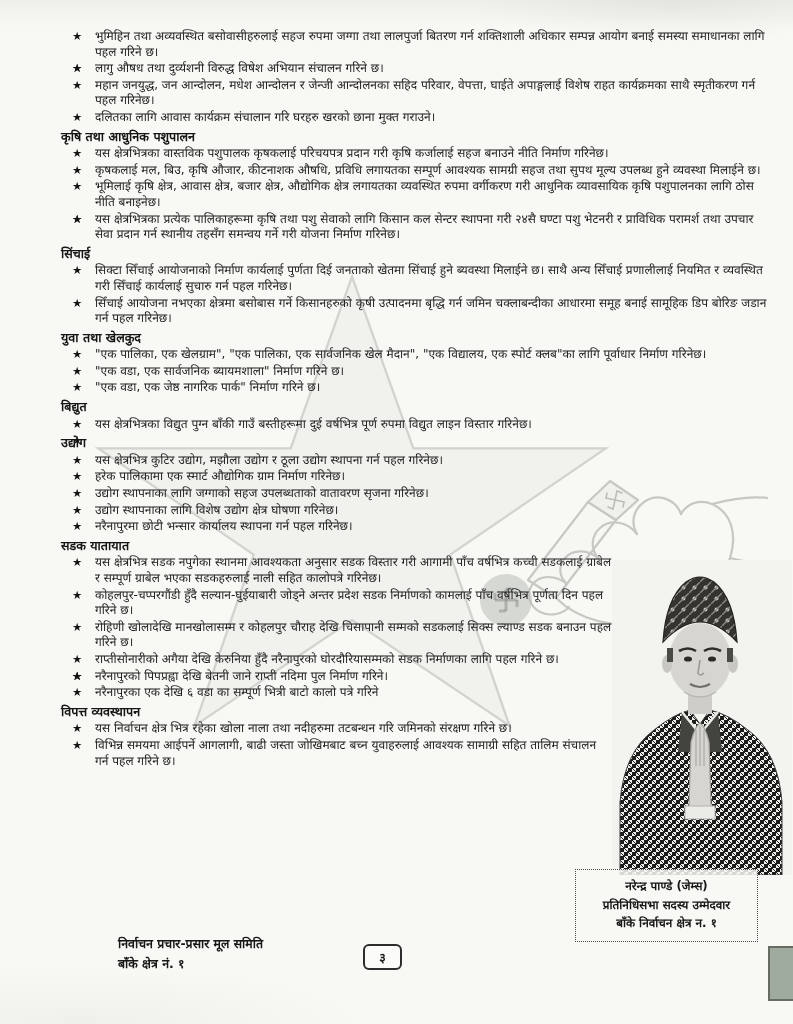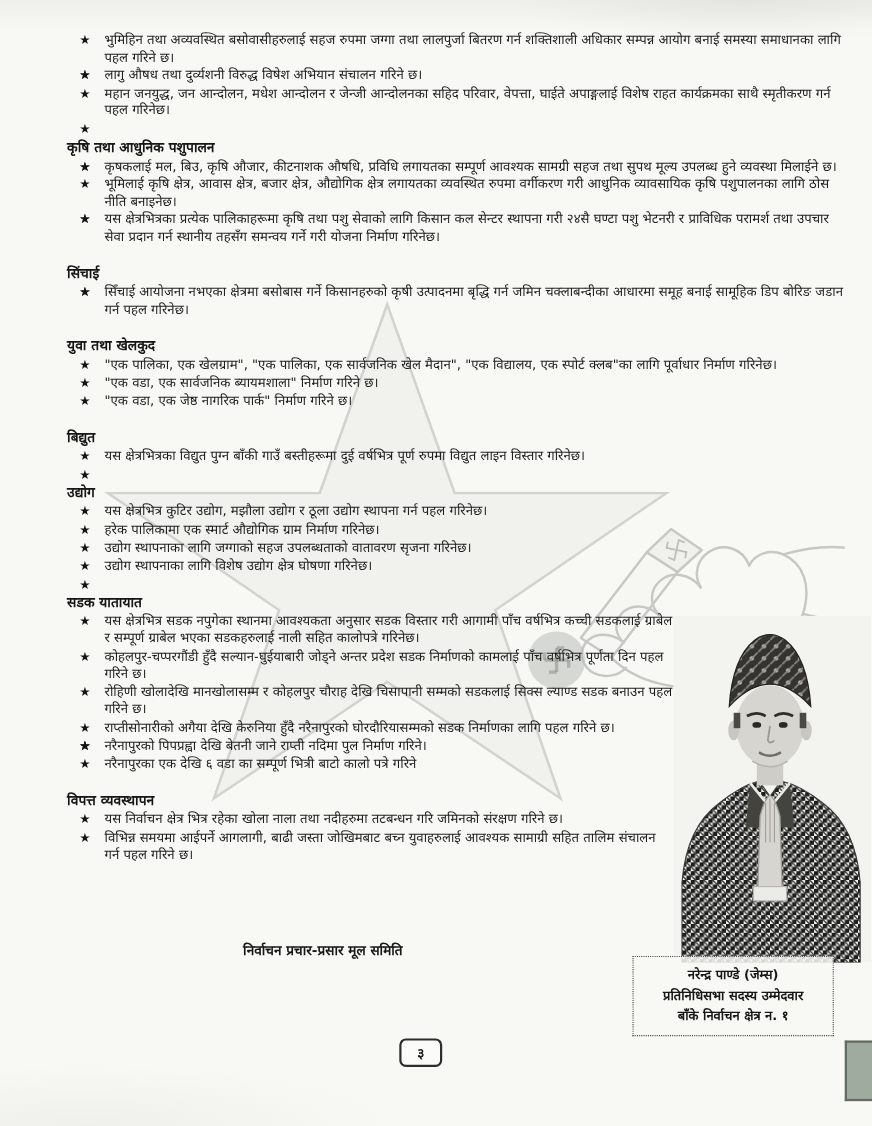--- a/index.html
+++ b/index.html
@@ -24,38 +24,38 @@
   .wm-stampcircle { left: 476px; top: 570px; }
   
   .photo { position: absolute; left: 612px; top: 560px; width: 180px; height: 315px; z-index: 1; }
   
   .content {
     position: absolute; left: 60px; top: 29px; width: 708px; z-index: 2;
     font-size: 12px; line-height: 15.6px;
   }
   .section-title {
     font-size: 12.6px; font-weight: bold; color:#161616;
-    margin: 17px 0 2px 1px;
+    margin: 3px 0 2px 1px;
   }
   ul.bullets { list-style: none; }
   ul.bullets li {
     position: relative;
     padding-left: 35px;
     margin-bottom: 1px;
     text-align: left;
   }
   ul.bullets li .star {
     position: absolute; left: 12px; top: 0px;
     font-size: 11.5px; color:#141414;
   }
   .narrow li { max-width: 552px; }
   
   .committee {
-    position: absolute; left: 118px; top: 854px; width: 248px; z-index: 2;
-    text-align: right; font-weight: bold; font-size: 12.4px; line-height: 19.5px; color:#171717;
+    position: absolute; left: 118px; top: 934px; width: 248px; z-index: 2;
+    text-align: left; font-weight: bold; font-size: 12.4px; line-height: 19.5px; color:#171717;
   }
   .candidate-box {
     position: absolute; left: 575px; top: 869px; width: 183px; z-index: 2;
     border: 1.5px dotted #4c4c4c;
     padding: 7px 3px 8px 3px;
     text-align: center; font-weight: bold; font-size: 11.8px; line-height: 18.5px; color:#171717;
     background: rgba(248,248,245,.85);
   }
   .page-num {
     position: absolute; left: 363px; top: 944px; width: 39px; height: 26px; z-index: 2;
@@ -158,38 +158,38 @@
     <rect x="73" y="246" width="30" height="13" fill="#ebebe7" stroke="#b5b3ad" stroke-width="1"></rect>
   </svg>
 
   <div class="content">
 
     <ul class="bullets">
       <li><span class="star">★</span><span>भुमिहिन तथा अव्यवस्थित बसोवासीहरुलाई सहज रुपमा जग्गा तथा लालपुर्जा बितरण गर्न शक्तिशाली अधिकार सम्पन्न आयोग बनाई समस्या समाधानका लागि पहल गरिने छ।</span></li>
       <li><span class="star">★</span></li>
       <li><span class="star">★</span><span>लागु औषध तथा दुर्व्यशनी विरुद्ध विषेश अभियान संचालन गरिने छ।</span></li>
       <li><span class="star">★</span><span>महान जनयुद्ध, जन आन्दोलन, मधेश आन्दोलन र जेन्जी आन्दोलनका सहिद परिवार, वेपत्ता, घाईते अपाङ्गलाई विशेष राहत कार्यक्रमका साथै स्मृतीकरण गर्न पहल गरिनेछ।</span></li>
-      <li><span class="star">★</span></li>
+      <li><span class="star">★</span><span>दलितका लागि आवास कार्यक्रम संचालान गरि घरहरु खरको छाना मुक्त गराउने।</span></li>
     </ul>
 
     <div>
       <div class="section-title">कृषि तथा आधुनिक पशुपालन</div>
       <ul class="bullets">
-        <li><span class="star">★</span></li>
+        <li><span class="star">★</span><span>यस क्षेत्रभित्रका वास्तविक पशुपालक कृषकलाई परिचयपत्र प्रदान गरी कृषि कर्जालाई सहज बनाउने नीति निर्माण गरिनेछ।</span></li>
         <li><span class="star">★</span><span>कृषकलाई मल, बिउ, कृषि औजार, कीटनाशक औषधि, प्रविधि लगायतका सम्पूर्ण आवश्यक सामग्री सहज तथा सुपथ मूल्य उपलब्ध हुने व्यवस्था मिलाईने छ।</span></li>
         <li><span class="star">★</span><span>भूमिलाई कृषि क्षेत्र, आवास क्षेत्र, बजार क्षेत्र, औद्योगिक क्षेत्र लगायतका व्यवस्थित रुपमा वर्गीकरण गरी आधुनिक व्यावसायिक कृषि पशुपालनका लागि ठोस नीति बनाइनेछ।</span></li>
         <li><span class="star">★</span></li>
         <li><span class="star">★</span><span>यस क्षेत्रभित्रका प्रत्येक पालिकाहरूमा कृषि तथा पशु सेवाको लागि किसान कल सेन्टर स्थापना गरी २४सै घण्टा पशु भेटनरी र प्राविधिक परामर्श तथा उपचार सेवा प्रदान गर्न स्थानीय तहसँग समन्वय गर्ने गरी योजना निर्माण गरिनेछ।</span></li>
       </ul>
     </div>
 
     <div>
       <div class="section-title">सिंचाई</div>
       <ul class="bullets">
-        <li><span class="star">★</span></li>
+        <li><span class="star">★</span><span>सिक्टा सिँचाई आयोजनाको निर्माण कार्यलाई पुर्णता दिई जनताको खेतमा सिंचाई हुने ब्यवस्था मिलाईने छ। साथै अन्य सिँचाई प्रणालीलाई नियमित र व्यवस्थित गरी सिँचाई कार्यलाई सुचारु गर्न पहल गरिनेछ।</span></li>
         <li><span class="star">★</span><span>सिँचाई आयोजना नभएका क्षेत्रमा बसोबास गर्ने किसानहरुको कृषी उत्पादनमा बृद्धि गर्न जमिन चक्लाबन्दीका आधारमा समूह बनाई सामूहिक डिप बोरिङ जडान गर्न पहल गरिनेछ।</span></li>
       </ul>
     </div>
 
     <div>
       <div class="section-title">युवा तथा खेलकुद</div>
       <ul class="bullets">
         <li><span class="star">★</span><span>"एक पालिका, एक खेलग्राम", "एक पालिका, एक सार्वजनिक खेल मैदान", "एक विद्यालय, एक स्पोर्ट क्लब"का लागि पूर्वाधार निर्माण गरिनेछ।</span></li>
         <li><span class="star">★</span><span>"एक वडा, एक सार्वजनिक ब्यायमशाला" निर्माण गरिने छ।</span></li>
         <li><span class="star">★</span><span>"एक वडा, एक जेष्ठ नागरिक पार्क" निर्माण गरिने छ।</span></li>
@@ -204,21 +204,21 @@
       </ul>
     </div>
 
     <div>
       <div class="section-title">उद्योग</div>
       <ul class="bullets">
         <li><span class="star">★</span><span>यस क्षेत्रभित्र कुटिर उद्योग, मझौला उद्योग र ठूला उद्योग स्थापना गर्न पहल गरिनेछ।</span></li>
         <li><span class="star">★</span><span>हरेक पालिकामा एक स्मार्ट औद्योगिक ग्राम निर्माण गरिनेछ।</span></li>
         <li><span class="star">★</span><span>उद्योग स्थापनाका लागि जग्गाको सहज उपलब्धताको वातावरण सृजना गरिनेछ।</span></li>
         <li><span class="star">★</span><span>उद्योग स्थापनाका लागि विशेष उद्योग क्षेत्र घोषणा गरिनेछ।</span></li>
-        <li><span class="star">★</span></li>
+        <li><span class="star">★</span><span>नरैनापुरमा छोटी भन्सार कार्यालय स्थापना गर्न पहल गरिनेछ।</span></li>
       </ul>
     </div>
 
     <div>
       <div class="section-title">सडक यातायात</div>
       <ul class="bullets narrow">
         <li><span class="star">★</span><span>यस क्षेत्रभित्र सडक नपुगेका स्थानमा आवश्यकता अनुसार सडक विस्तार गरी आगामी पाँच वर्षभित्र कच्ची सडकलाई ग्राबेल र सम्पूर्ण ग्राबेल भएका सडकहरुलाई नाली सहित कालोपत्रे गरिनेछ।</span></li>
         <li><span class="star">★</span><span>कोहलपुर-चप्परगौंडी हुँदै सल्यान-घुईयाबारी जोड्ने अन्तर प्रदेश सडक निर्माणको कामलाई पाँच वर्षभित्र पूर्णता दिन पहल गरिने छ।</span></li>
         <li><span class="star">★</span><span>रोहिणी खोलादेखि मानखोलासम्म र कोहलपुर चौराह देखि चिसापानी सम्मको सडकलाई सिक्स ल्याण्ड सडक बनाउन पहल गरिने छ।</span></li>
         <li><span class="star">★</span><span>राप्तीसोनारीको अगैया देखि केरुनिया हुँदै नरैनापुरको घोरदौरियासम्मको सडक निर्माणका लागि पहल गरिने छ।</span></li>
@@ -234,20 +234,21 @@
       <ul class="bullets narrow">
         <li><span class="star">★</span><span>यस निर्वाचन क्षेत्र भित्र रहेका खोला नाला तथा नदीहरुमा तटबन्धन गरि जमिनको संरक्षण गरिने छ।</span></li>
         <li><span class="star">★</span><span>विभिन्न समयमा आईपर्ने आगलागी, बाढी जस्ता जोखिमबाट बच्न युवाहरुलाई आवश्यक सामाग्री सहित तालिम संचालन गर्न पहल गरिने छ।</span></li>
       </ul>
     </div>
 
   </div>
 
   <div class="committee">
     <div>निर्वाचन प्रचार-प्रसार मूल समिति</div>
+    <div>बाँके क्षेत्र नं. १</div>
   </div>
 
   <div class="candidate-box">
     <div>नरेन्द्र पाण्डे (जेम्स)</div>
     <div>प्रतिनिधिसभा सदस्य उम्मेदवार</div>
     <div>बाँके निर्वाचन क्षेत्र न. १</div>
   </div>
 
   <div class="page-num">
     <span>३</span>

